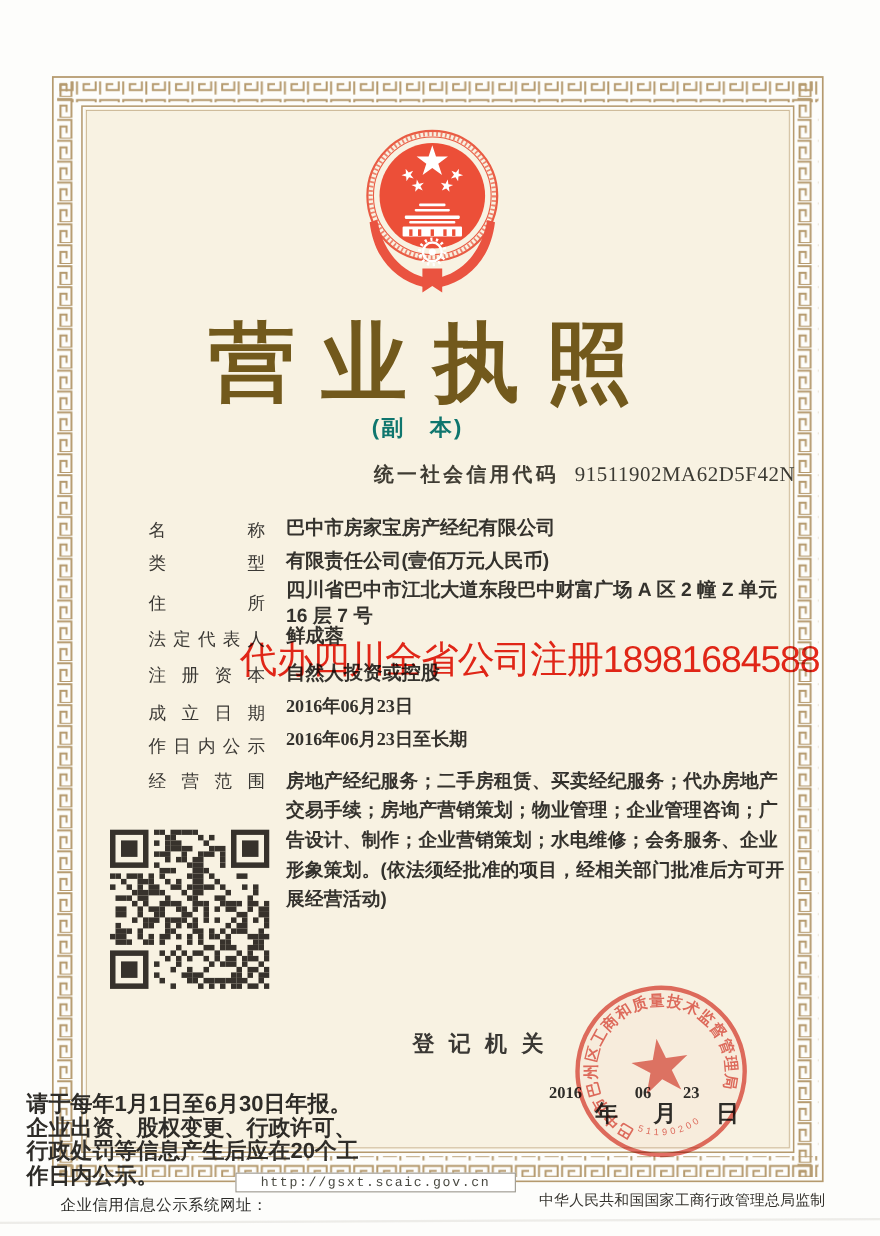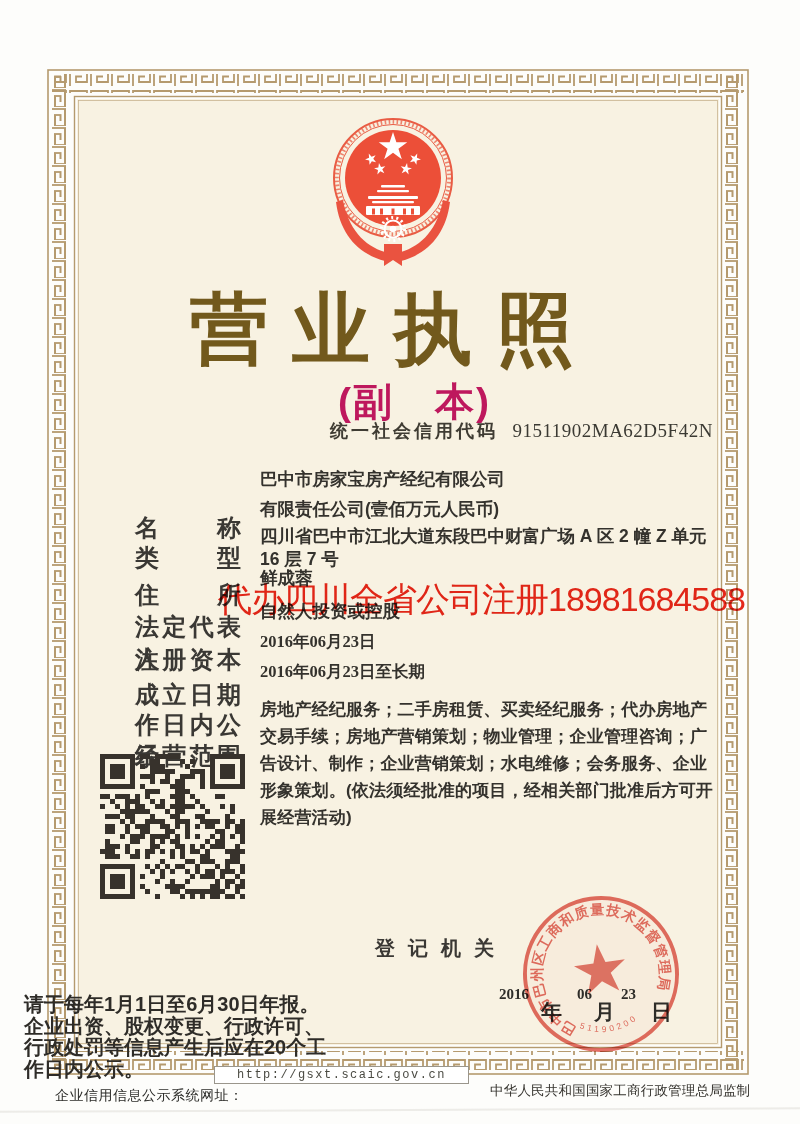--- a/index.html
+++ b/index.html
@@ -6,30 +6,30 @@
   body{width:800px;height:1124px;position:relative;background:#fdfdfb;overflow:hidden;
        font-family:"Liberation Sans",sans-serif;color:#33312c;}
   .abs{position:absolute;}
   
   #frame-svg{position:absolute;left:47px;top:69px;}
   
   #emblem{position:absolute;left:328px;top:116px;width:130px;height:154px;}
   
   .title{left:190px;top:278px;font-size:78px;font-weight:bold;letter-spacing:24px;
          color:#72591c;font-family:"DejaVu Sans",sans-serif;white-space:nowrap;}
-  .subtitle{left:338px;top:375px;font-size:39px;font-weight:bold;letter-spacing:2px;
-            color:#be185d;white-space:nowrap;}
-  .credit-row{left:330px;top:419px;white-space:nowrap;}
+  .subtitle{left:338px;top:375px;font-size:20px;font-weight:bold;letter-spacing:2px;
+            color:#0f766e;white-space:nowrap;}
+  .credit-row{left:340px;top:419px;white-space:nowrap;}
   .credit-row .lab{font-size:18px;font-weight:bold;letter-spacing:3px;color:#3f3c33;}
   .credit-row .code{font-size:19px;letter-spacing:.5px;color:#3b3a33;
                     font-family:"Liberation Serif",serif;margin-left:10px;}
   
   .row{position:absolute;left:135px;width:590px;}
-  .lbl{display:inline-block;width:106px;font-size:24px;font-weight:bold;color:#3a3834;
-       text-align:justify;text-align-last:justify;vertical-align:top;margin-top:40px;}
+  .lbl{display:inline-block;width:106px;font-size:16px;font-weight:normal;color:#3a3834;
+       text-align:justify;text-align-last:justify;vertical-align:top;}
   .val{position:absolute;left:125px;top:-4px;width:460px;font-size:17.5px;font-weight:600;
        color:#34322d;line-height:22.5px;}
   .val.date{font-family:"Liberation Serif",serif;font-weight:bold;font-size:16.5px;}
   .val.scope{font-size:17px;line-height:27px;letter-spacing:.2px;}
   
   .watermark{left:218px;top:577px;font-size:34px;font-weight:500;letter-spacing:-1px;
              color:#e7281a;white-space:nowrap;mix-blend-mode:multiply;z-index:6;}
   
   #qr{position:absolute;left:100px;top:754px;}
   

